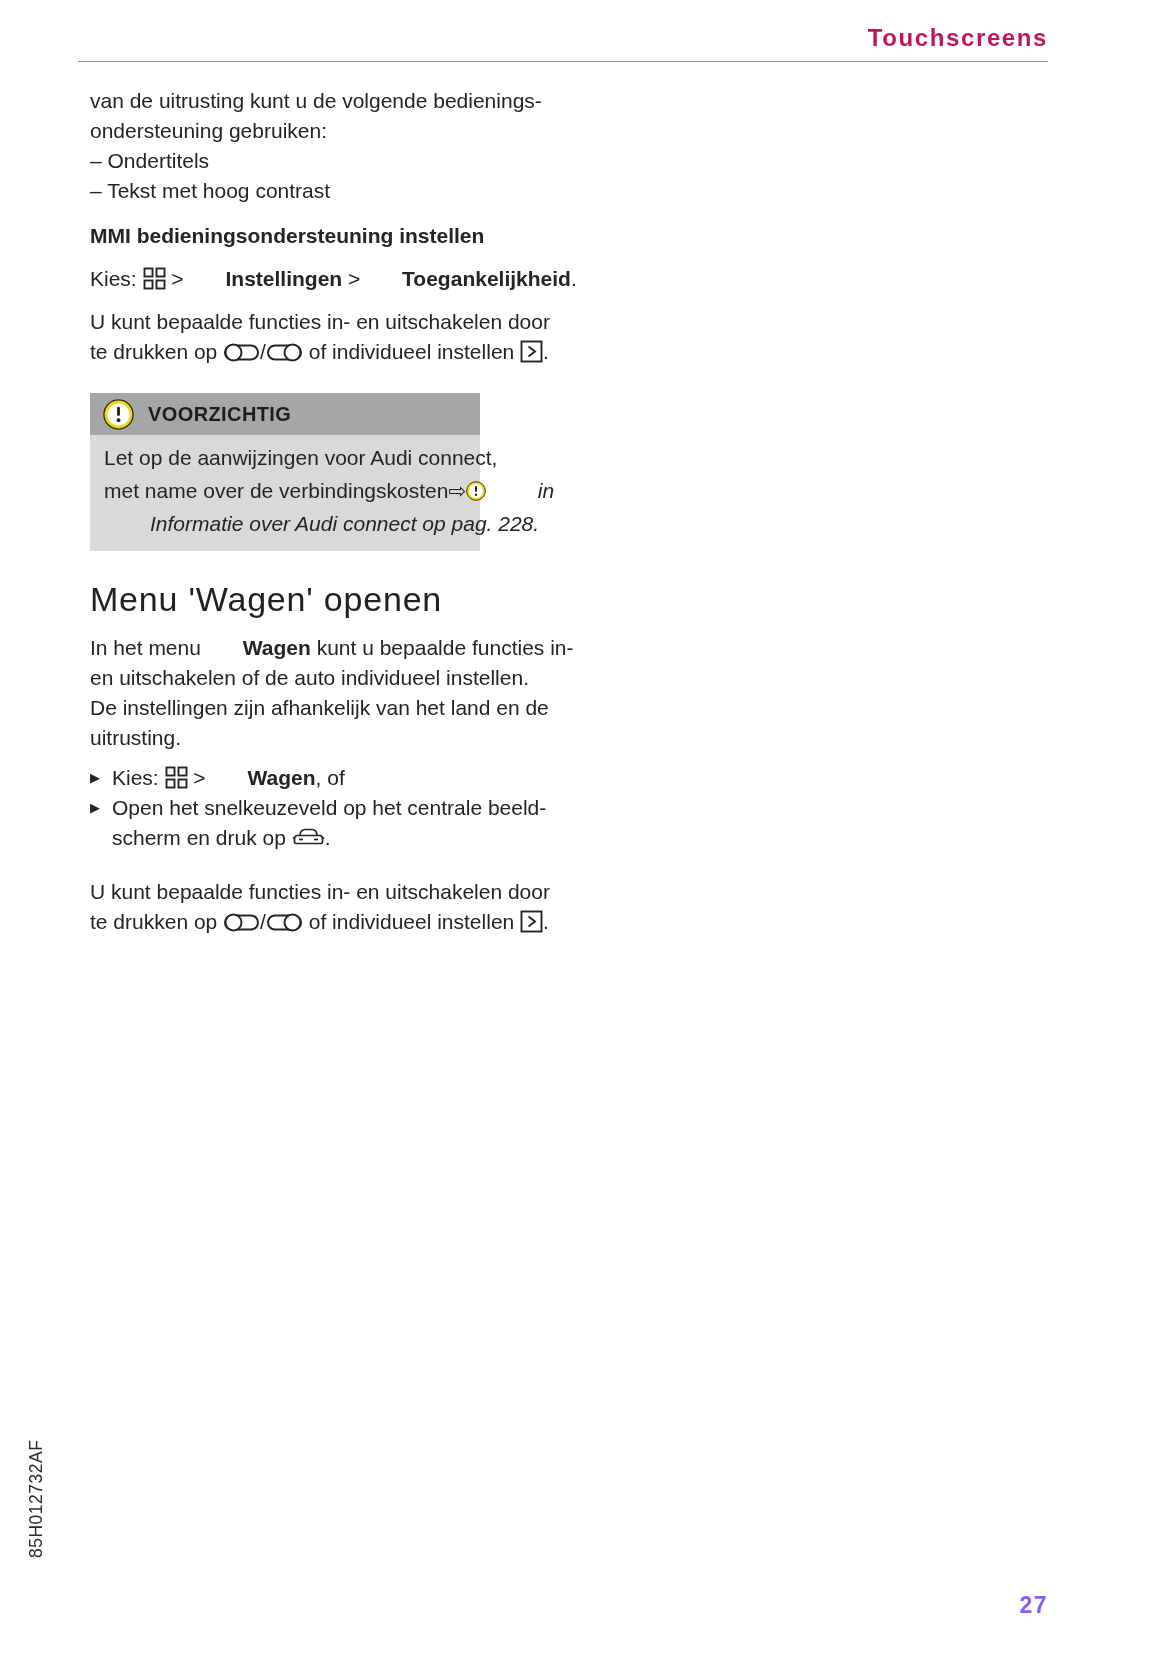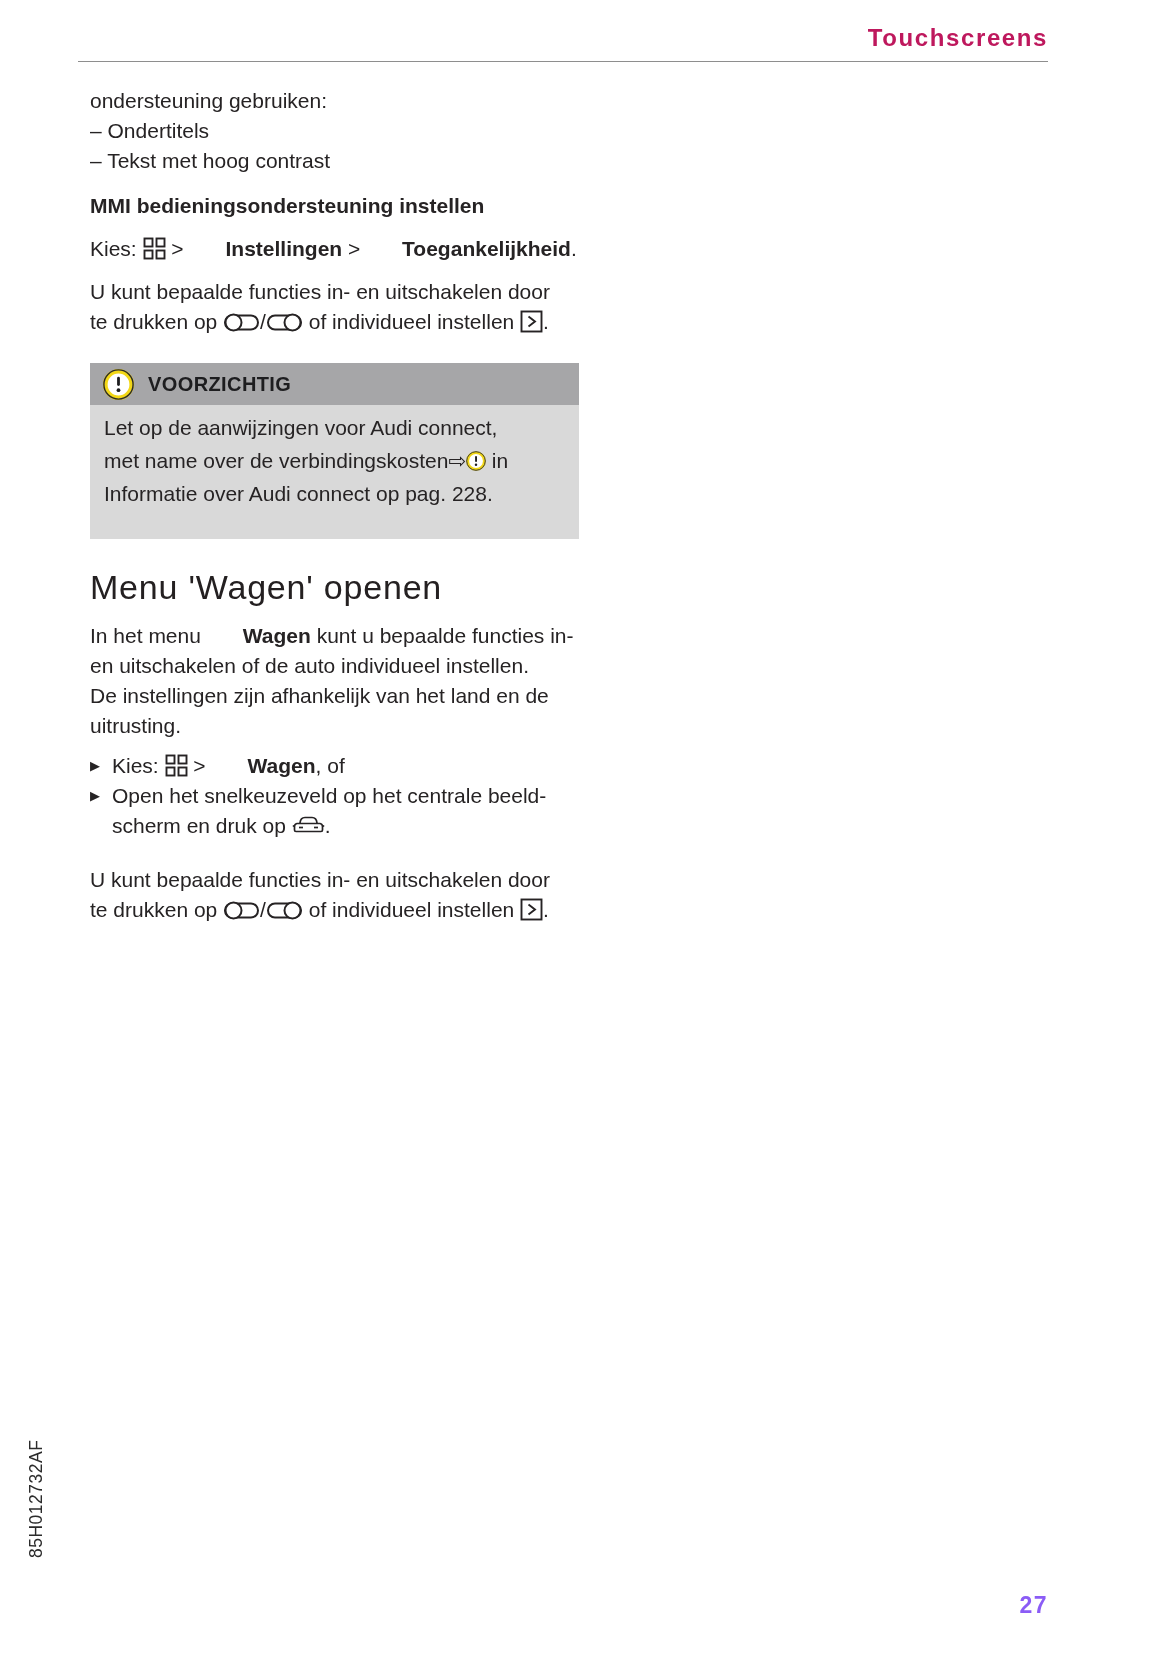--- a/index.html
+++ b/index.html
@@ -15,38 +15,38 @@
     font-size:24px;font-weight:700;letter-spacing:1.6px;color:#be185d;
   }
   .rule{position:absolute;top:61px;left:78px;width:970px;height:1px;background:#8e8e8e;}
 
   .col{
     position:absolute;left:90px;top:86px;width:463px;
     font-size:21px;line-height:30px;color:#262324;
   }
   .line{white-space:nowrap;}
   .b{font-weight:700;padding-left:36px;}
-  .i{}
+  .i{font-style:italic;margin-left:46px;}
 
   .mt-par{margin-top:15px;}
   .subheading{margin-top:15px;font-weight:700;}
   .kies-line{margin-top:11px;height:34px;line-height:34px;}
   .toggle-par{margin-top:11px;}
 
   .icon{display:inline-block;vertical-align:-4px;}
   .icon svg{display:block;}
 
-  .caution{margin-top:26px;width:489px;}
+  .caution{margin-top:26px;width:390px;}
   .caution-bar{
     height:42px;background:#a6a6a8;display:flex;align-items:center;
     padding-left:13px;box-sizing:border-box;
   }
   .caution-title{font-weight:700;font-size:20px;letter-spacing:0.4px;margin-left:14px;color:#1d1d1f;}
   .caution-body{
-    background:#d9d9d9;padding:6px 14px 29px 14px;line-height:33px;font-size:21px;
+    background:#d9d9d9;padding:6px 14px 11px 14px;line-height:33px;font-size:21px;
   }
 
   .h1{
     margin-top:28px;font-size:34px;line-height:40px;font-weight:400;
     letter-spacing:0.8px;color:#242021;
   }
   .wagen-par{margin-top:14px;}
 
   .bullets{margin-top:10px;}
   .bullet-line{position:relative;padding-left:22px;white-space:nowrap;}
@@ -69,20 +69,21 @@
 </head>
 <body>
 
 <div class="page">
 
   <div class="header-title">Touchscreens</div>
   <div class="rule"></div>
 
   <div class="col">
 
+    <div class="line">van de uitrusting kunt u de volgende bedienings-</div>
     <div class="line">ondersteuning gebruiken:</div>
 
     <div class="line">– Ondertitels</div>
     <div class="line">– Tekst met hoog contrast</div>
 
 
     <div class="subheading">MMI bedieningsondersteuning instellen</div>
 
     <div class="kies-line line">
       <span>Kies: </span><span class="icon"><svg width="23" height="23" viewBox="0 0 23 23">

